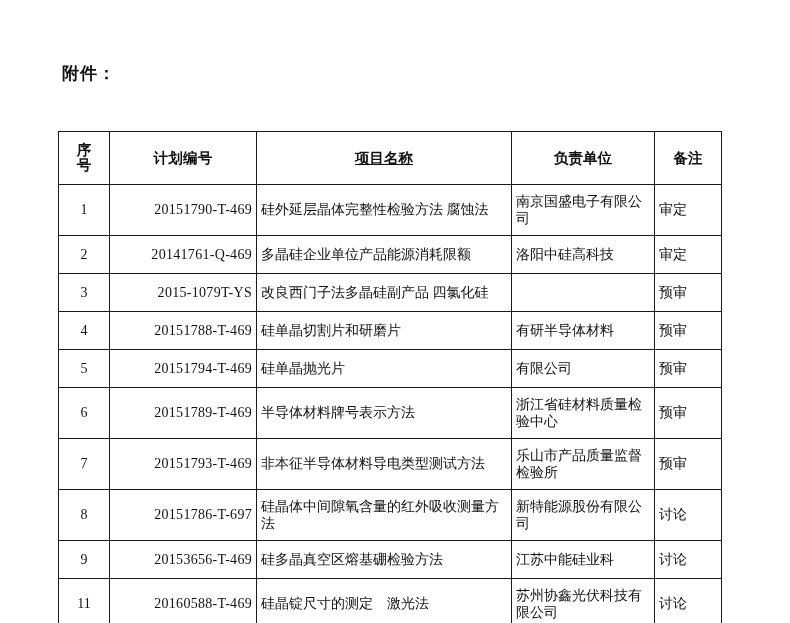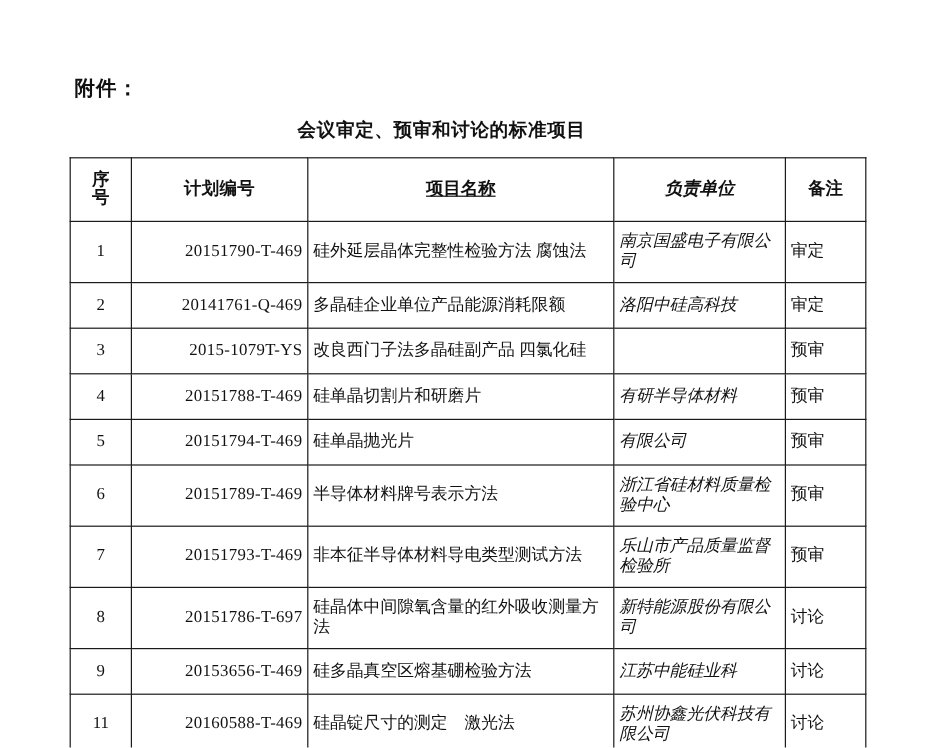--- a/index.html
+++ b/index.html
@@ -74,21 +74,20 @@
   }
   th.col-name, td.col-name {
     width: 246px;
     text-align: left;
     padding-left: 10px;
   }
   th.col-unit, td.col-unit {
     width: 134px;
     text-align: left;
     padding-left: 8px;
-    font-style: italic;
   }
   th.col-remark, td.col-remark {
     width: 58px;
   }
   .seq-head-inner {
     display: block;
     line-height: 1.05;
   }
   td.row-tall {
     height: 44px;
@@ -100,21 +99,20 @@
     white-space: nowrap;
   }
 </style>
 </head>
 <body>
 
 <div class="page">
 
   <div class="attachment-label">附件：</div>
 
-  <div class="doc-title">会议审定、预审和讨论的标准项目</div>
 
   <table class="std-table">
     <thead>
       <tr>
         <th class="col-seq">
           <span class="seq-head-inner">序</span>
           <span class="seq-head-inner">号</span>
         </th>
         <th class="col-plan">计划编号</th>
         <th class="col-name" style="text-align:center;text-decoration:underline;">项目名称</th>

